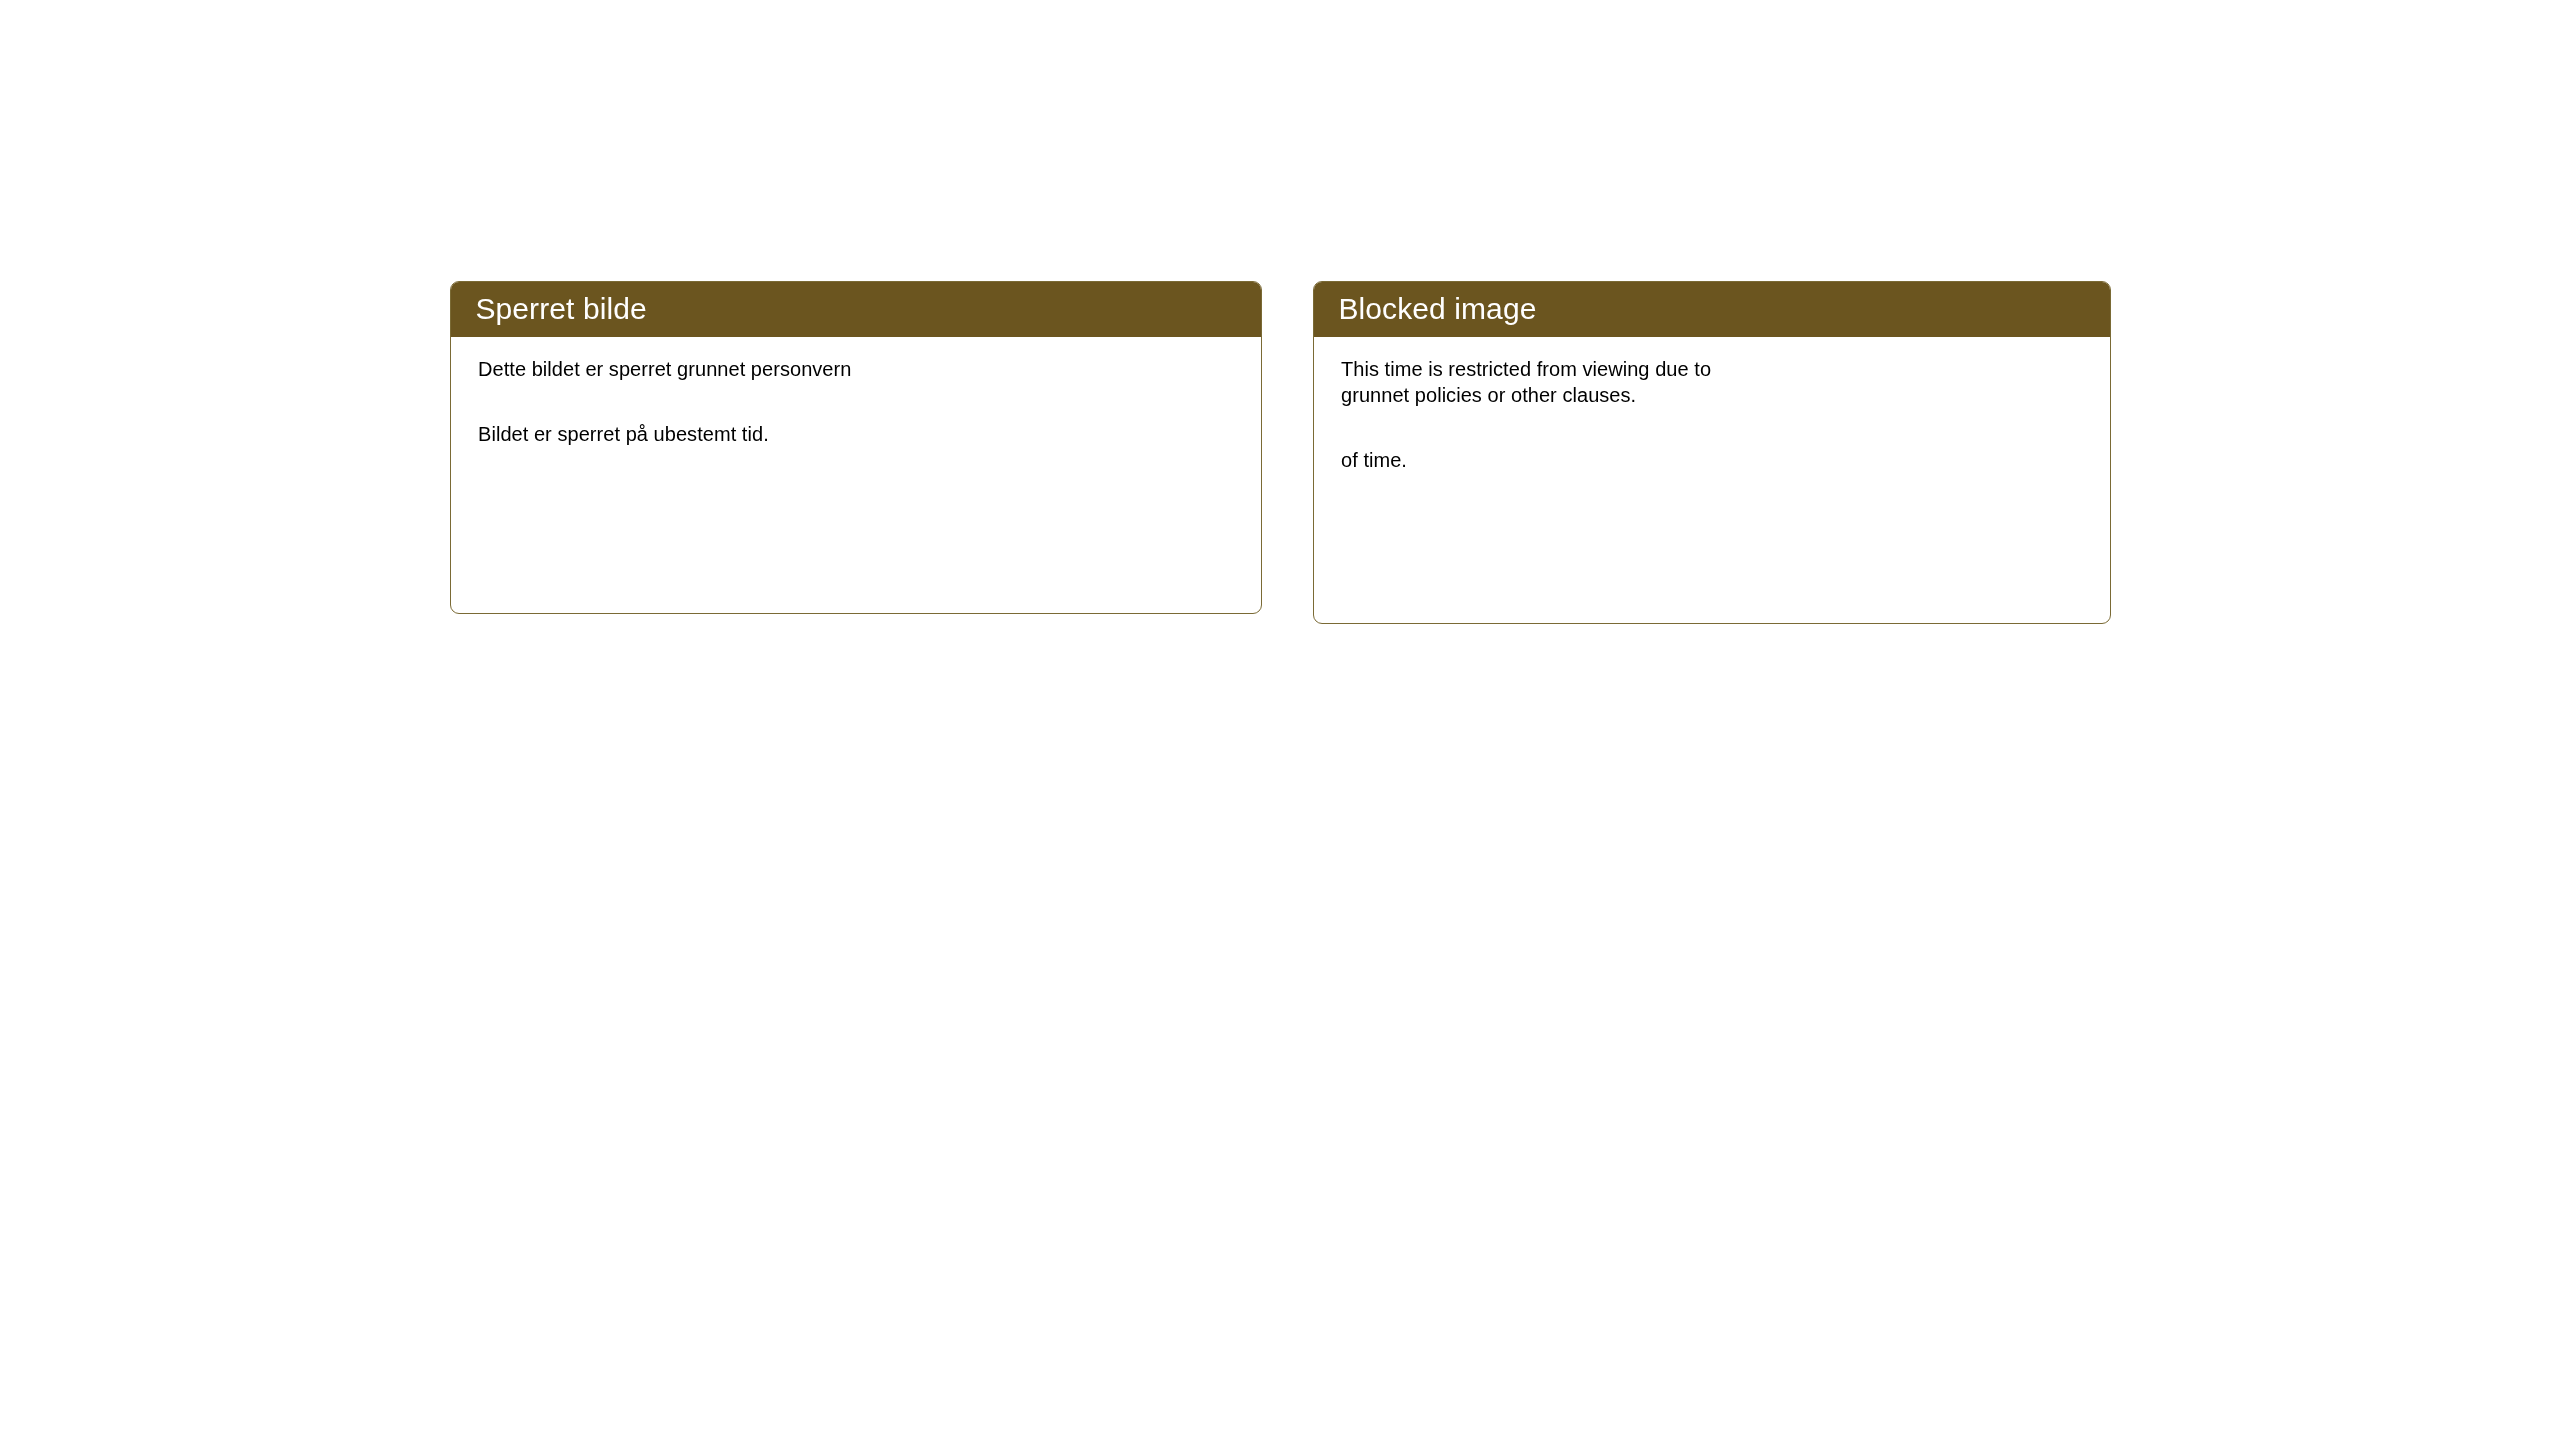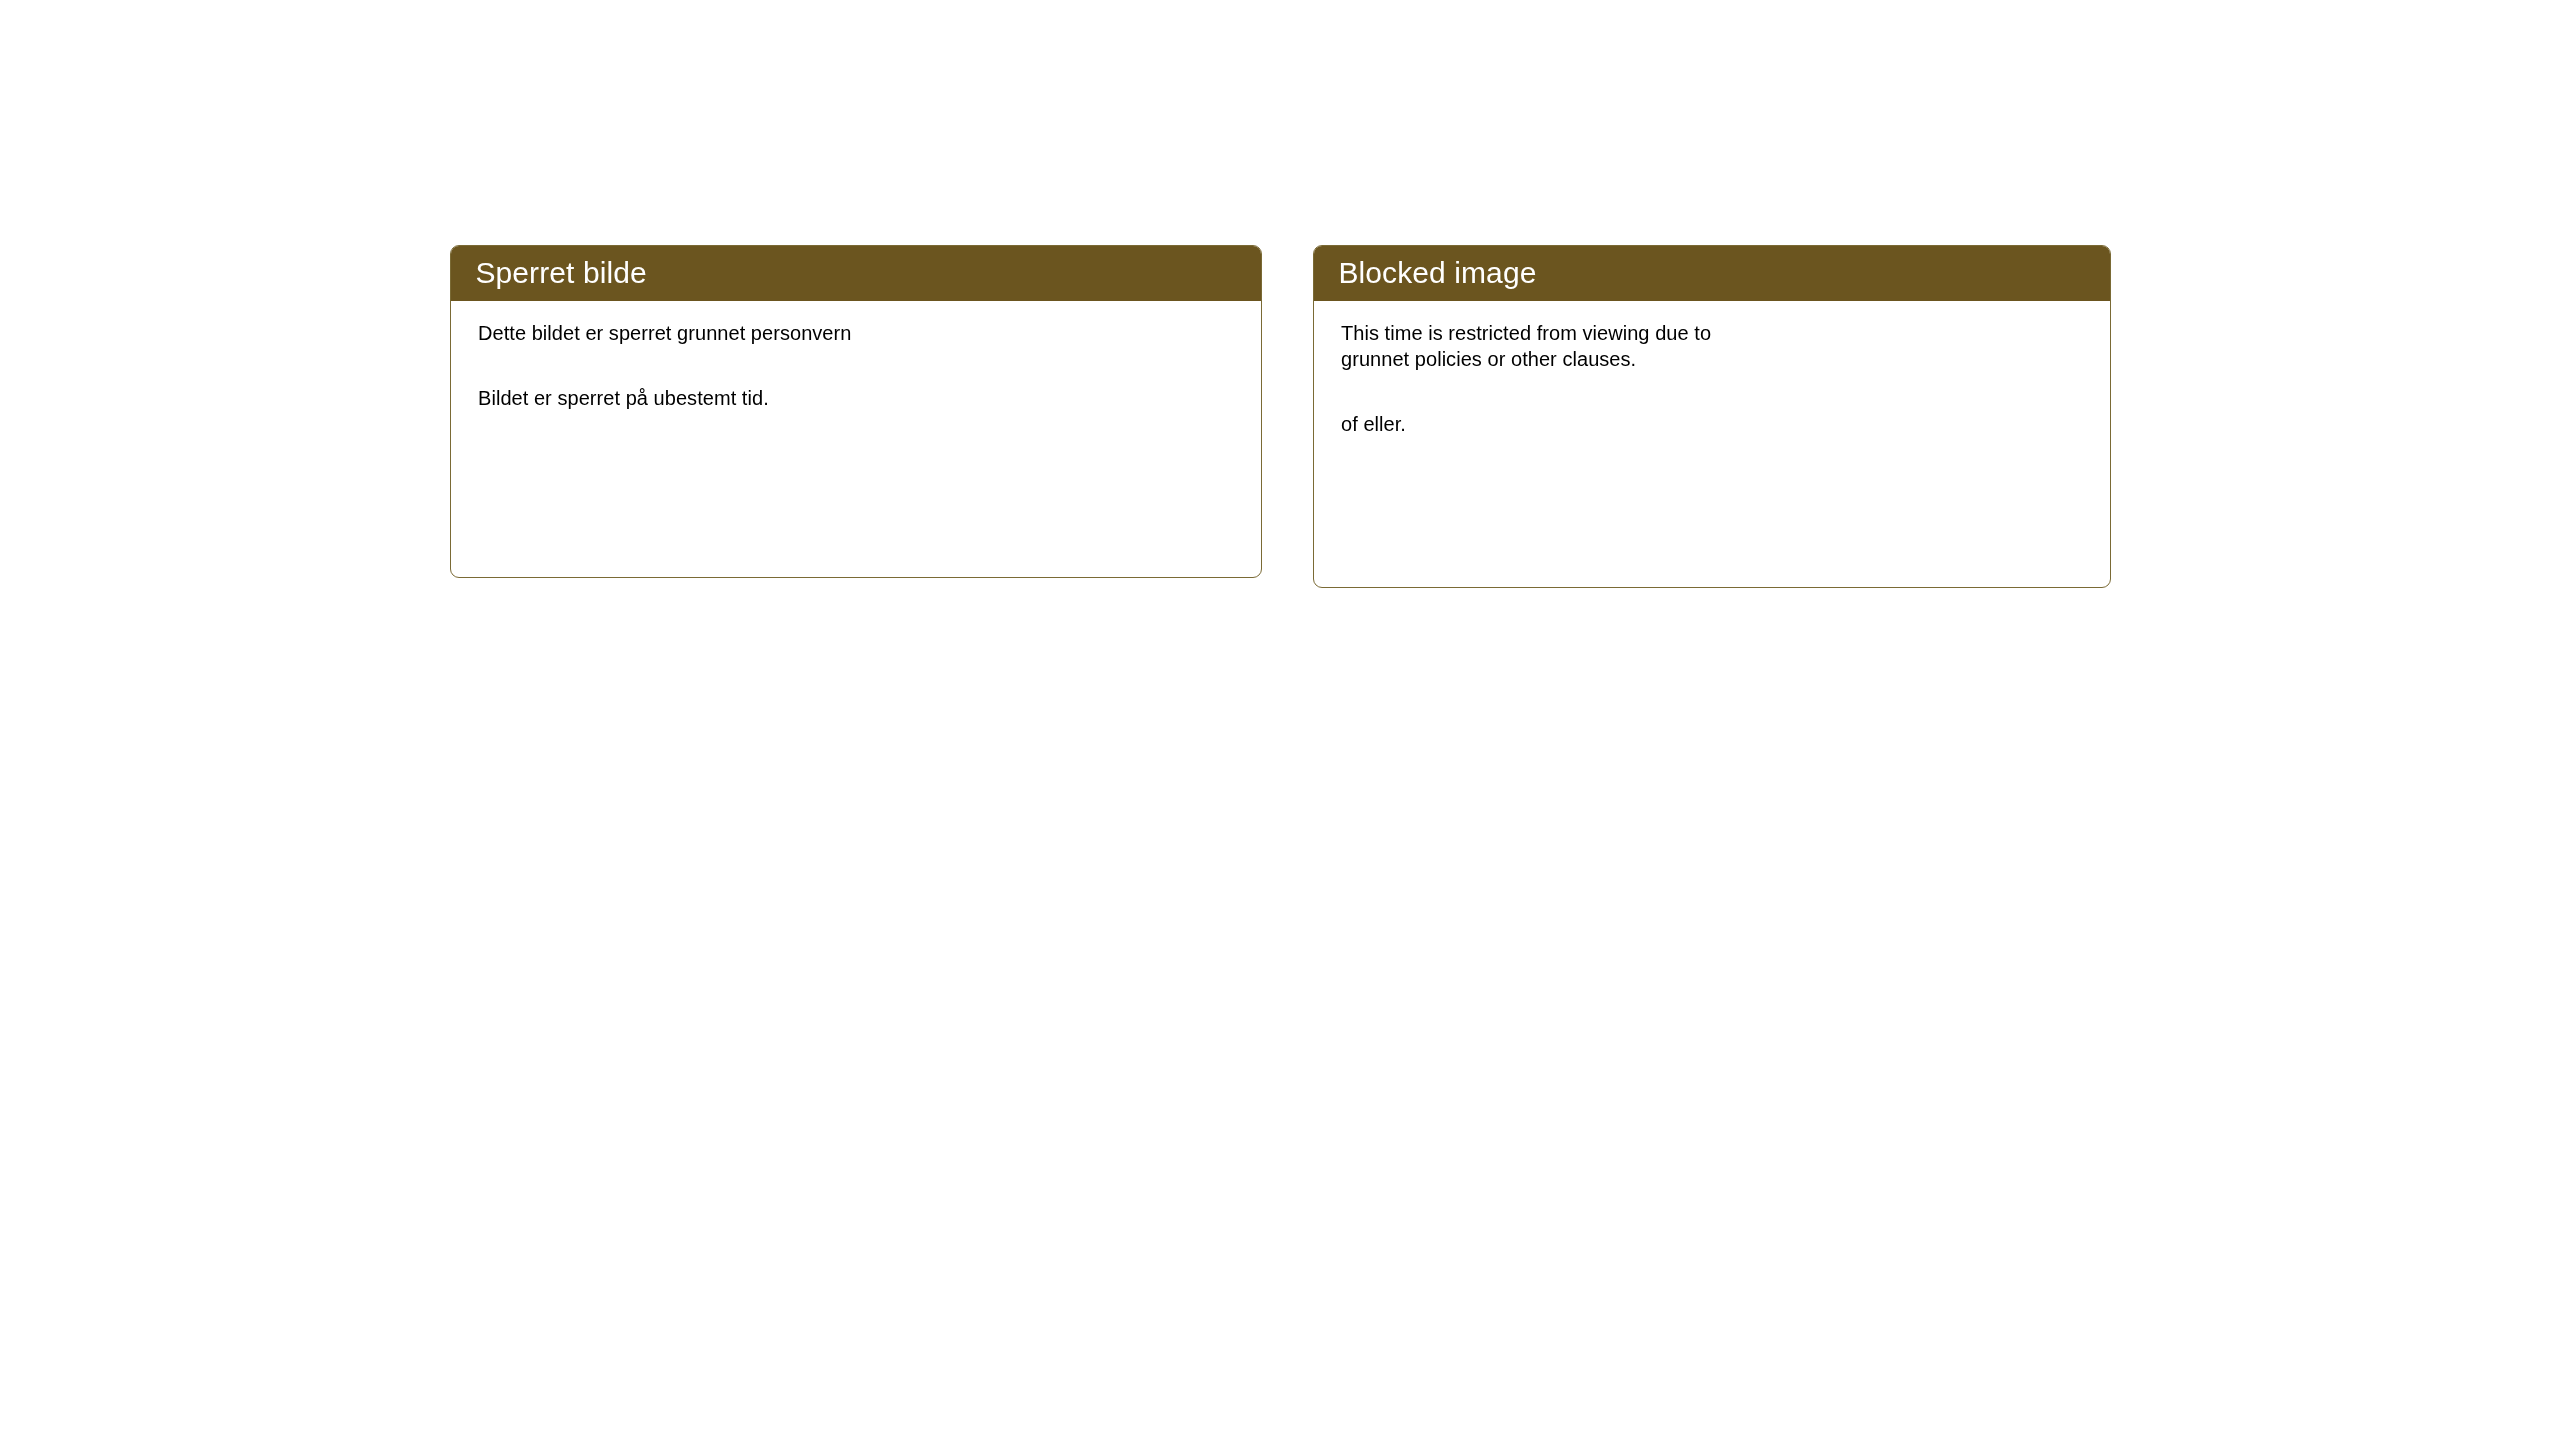--- a/index.html
+++ b/index.html
@@ -22,20 +22,21 @@
   }
 
   
   .card {
     position: absolute;
     box-sizing: border-box;
     background: #ffffff;
     border: 1.6px solid #7a6a35;
     border-radius: 9px;
     overflow: hidden;
+    margin-top: 36px;
   }
 
   #card-no {
     left: 450px;
     top: 245px;
     width: 812px;
     height: 333px;
   }
 
   #card-en {
@@ -118,18 +119,18 @@
   <section class="card" id="card-en">
     <div class="card-header">
       <span class="card-title">Blocked image</span>
     </div>
     <div class="card-body">
       <p>
         <span class="line">This time is restricted from viewing due to</span>
         <span class="line">grunnet policies or other clauses.</span>
       </p>
       <p>
-        <span class="line">of eller.</span>
+        <span class="line">of time.</span>
       </p>
     </div>
   </section>
 
 </div>
 
 </body></html>

